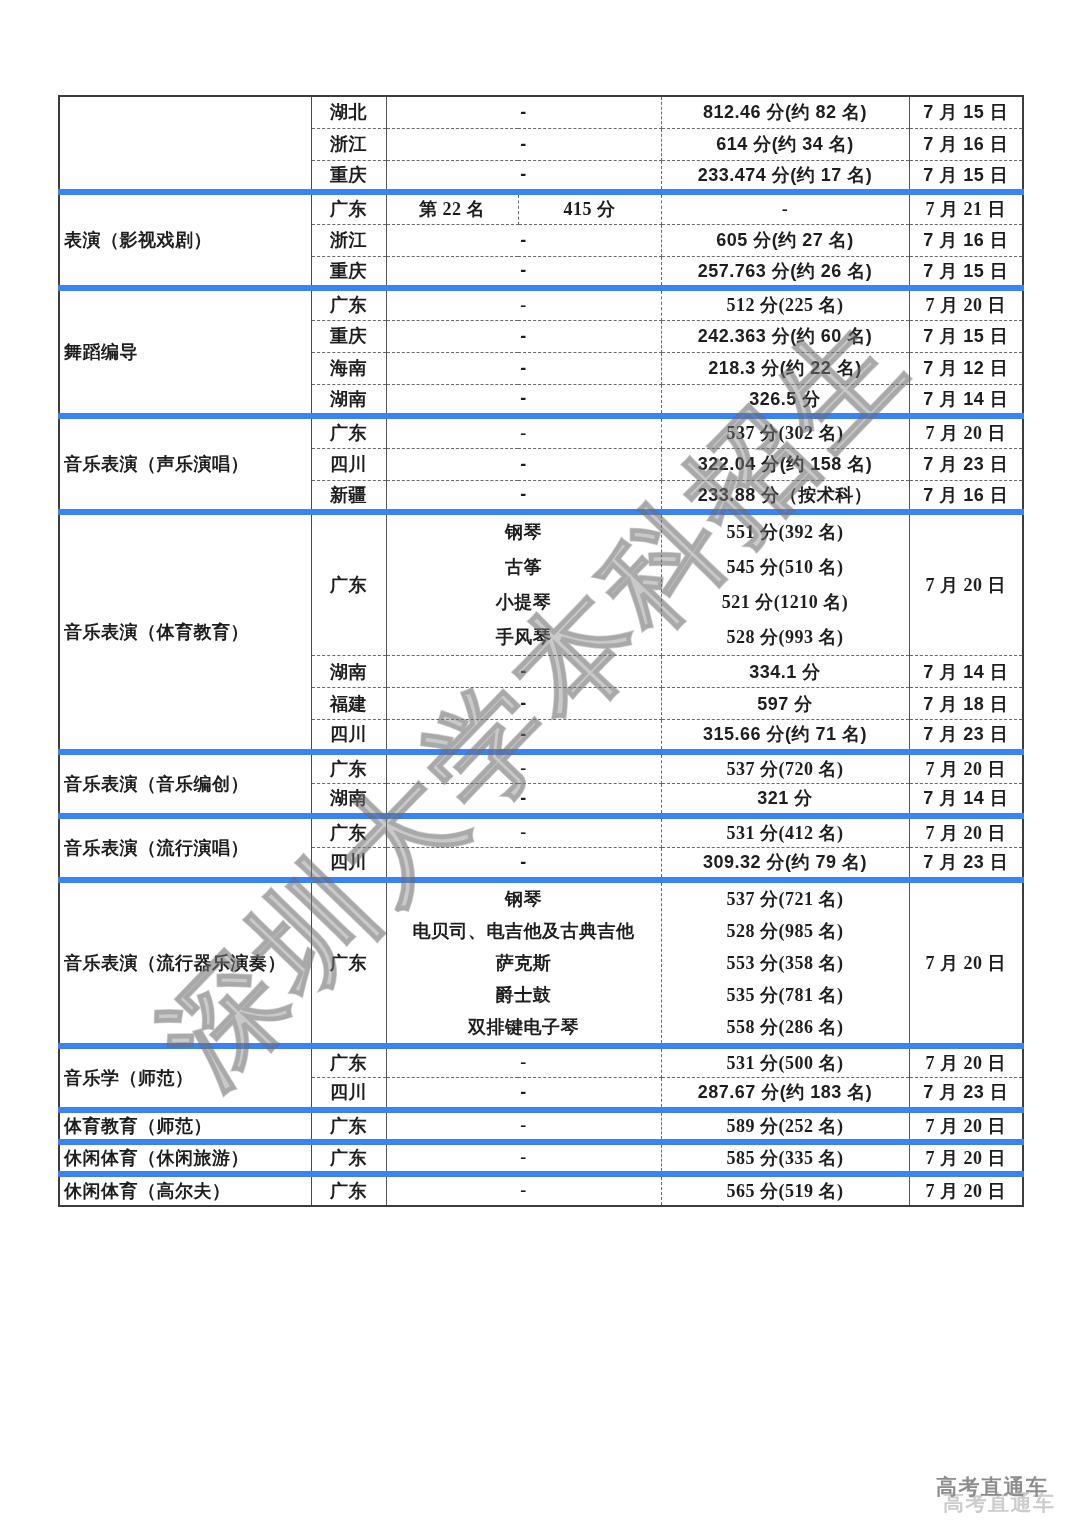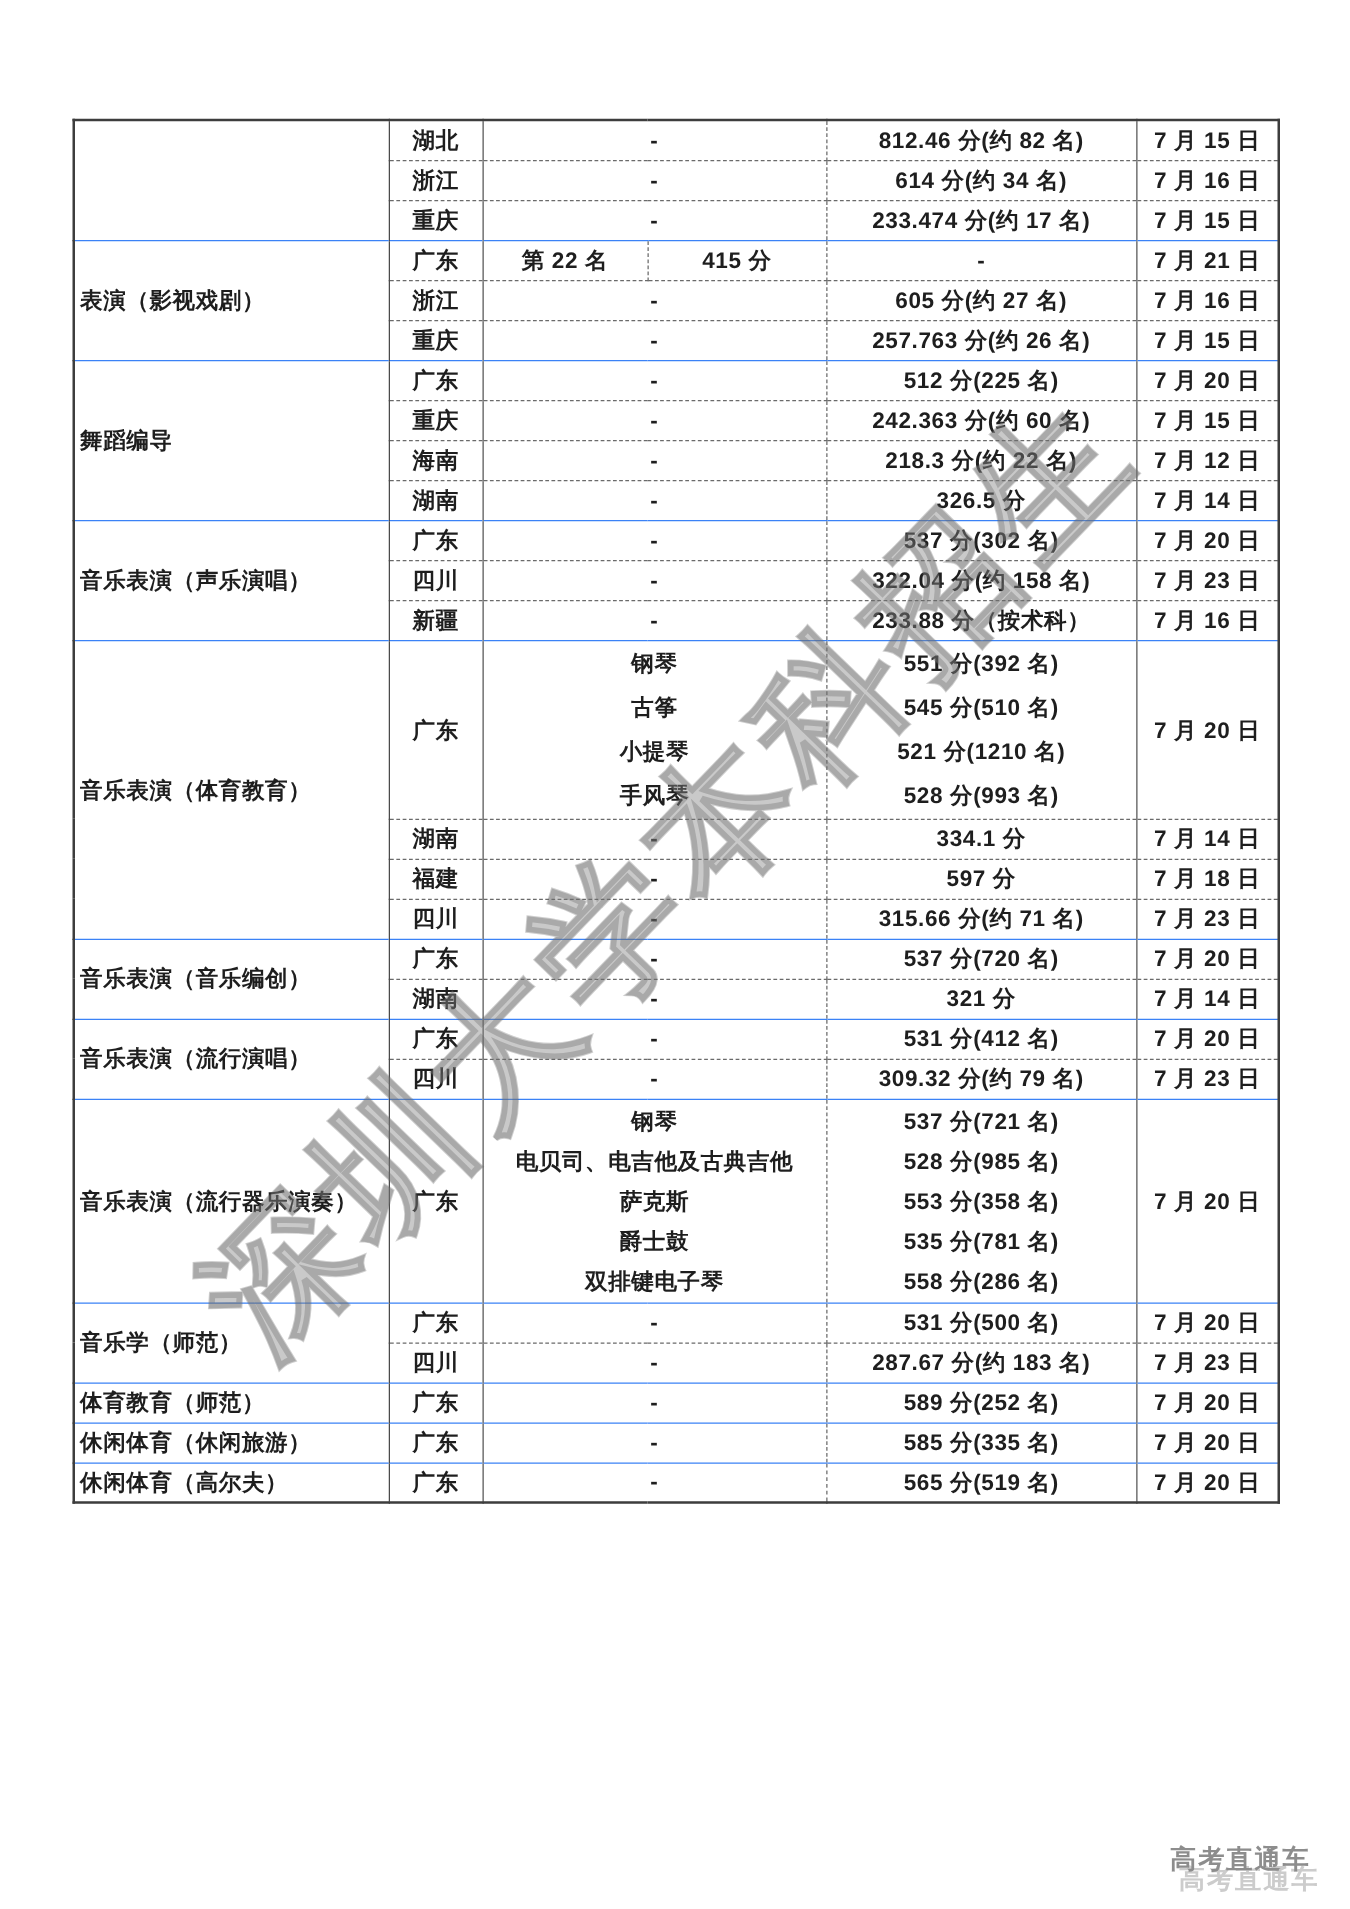--- a/index.html
+++ b/index.html
@@ -28,21 +28,21 @@
     height: 32px;
     padding: 0 2px;
     font-size: 18px;
     font-weight: 600;
     color: #1e1e1e;
     text-align: center;
     vertical-align: middle;
     letter-spacing: 0.5px;
     overflow: hidden;
   }
-  tr.grp td { border-top: 1px solid #3b82f6; }
+  tr.grp td { border-top: 6px solid #3b82f6; font-family: Liberation Serif, serif; }
   td.c-program {
     text-align: left;
     padding: 0 2px 0 4px;
     border-right: 1px solid #4a4a4a;
     margin-top: 14px;
   }
   td.c-prov { border-right: 1px solid #555555; }
   td.c-date { border-left: 1px solid #555555; }
   tr.tall-4 td { height: 143px; }
   tr.tall-5 td { height: 163px; }

